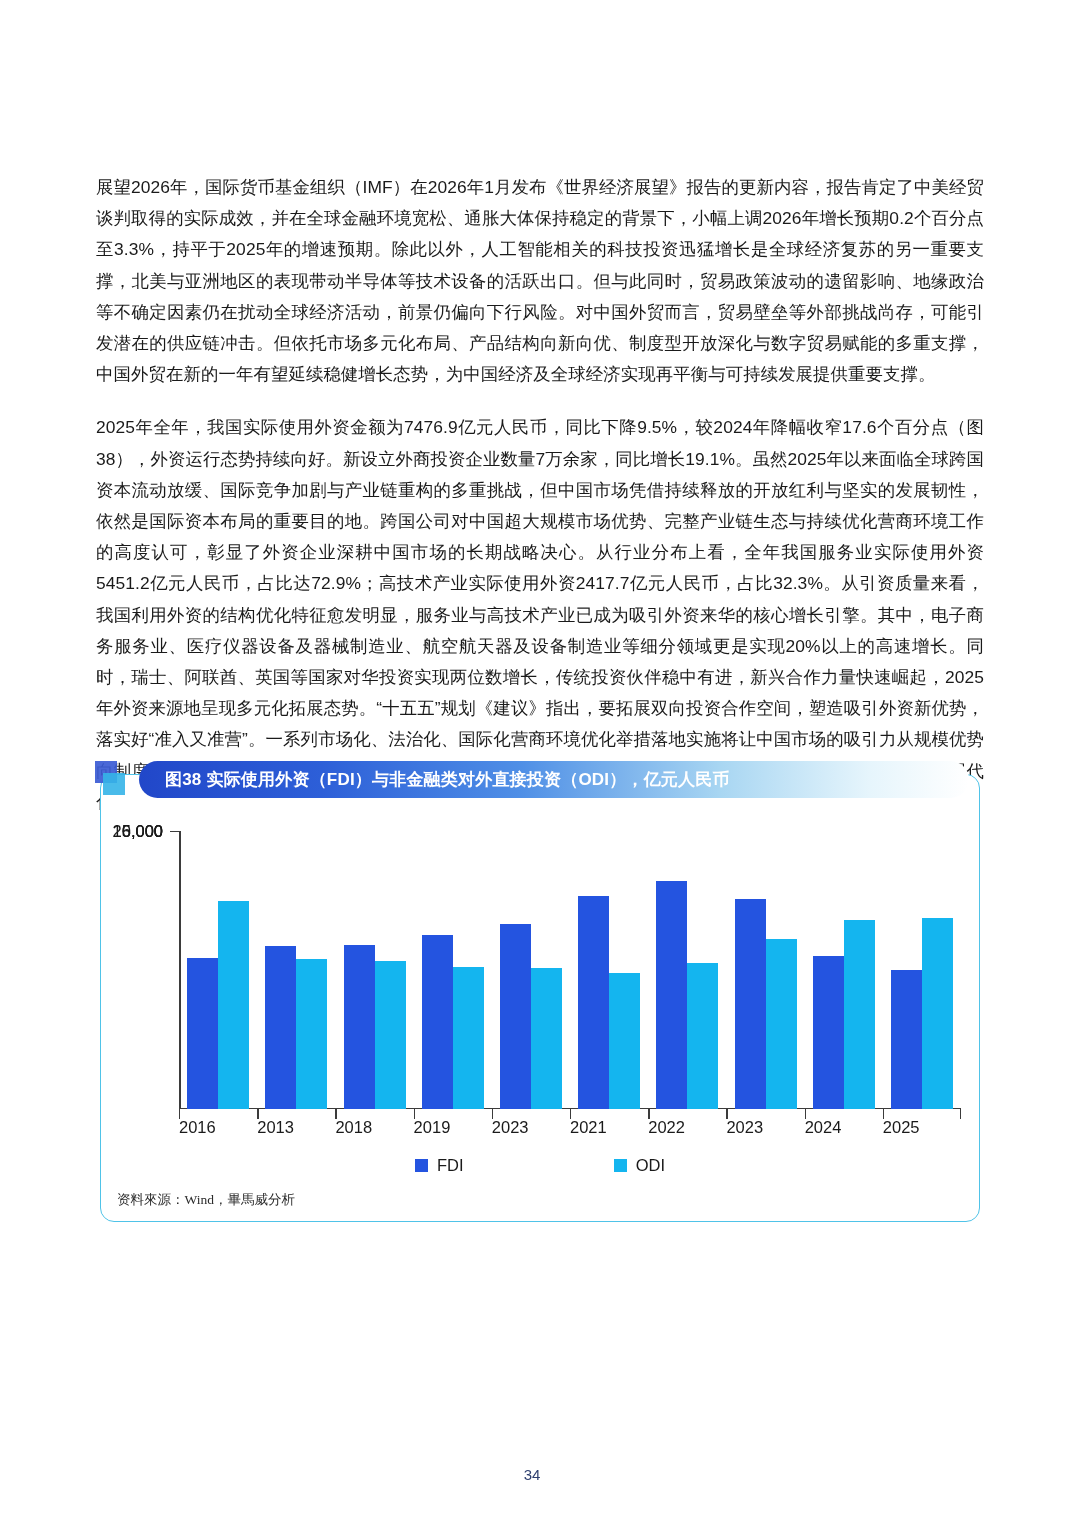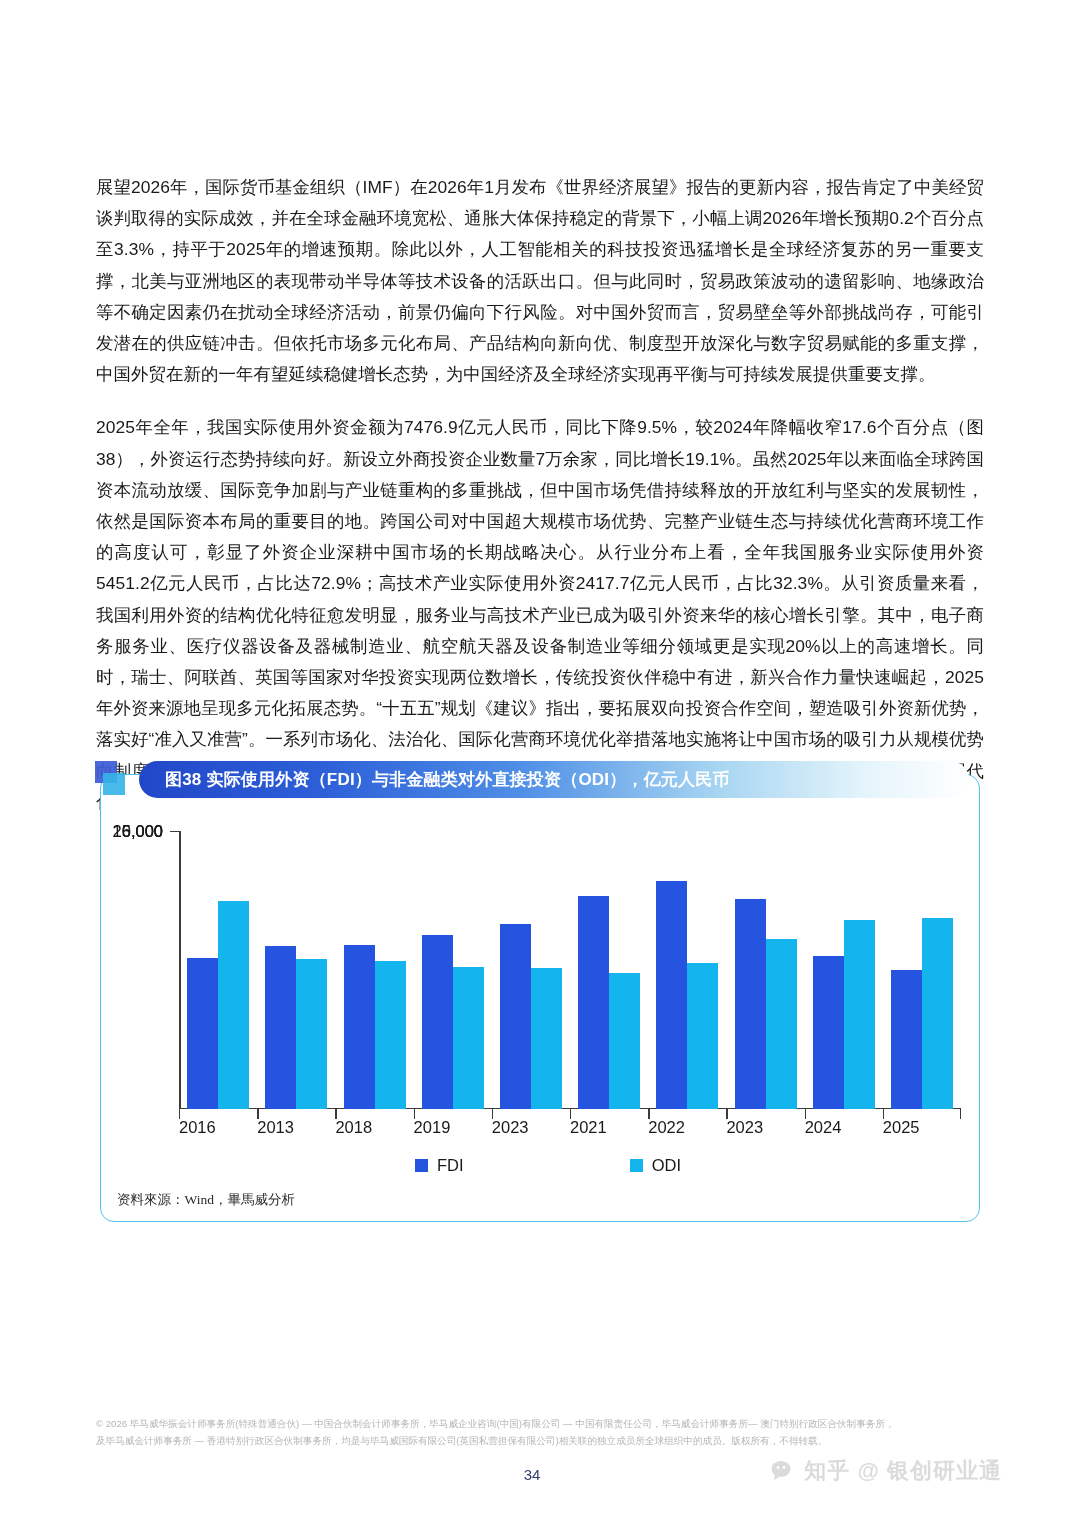--- a/index.html
+++ b/index.html
@@ -182,21 +182,21 @@
   }
   .legend {
     position: absolute;
     left: 0; right: 0;
     bottom: 2px;
     display: flex;
     justify-content: center;
     gap: 150px;
     align-items: center;
   }
-  .legend-item { display: flex; align-items: center; gap: 9px; margin-left: 16px; }
+  .legend-item { display: flex; align-items: center; gap: 9px; }
   .legend-swatch { width: 13px; height: 13px; display: block; }
   .legend-label { font-size: 16.5px; color: #1a1a1a; }
 
   .source {
     position: absolute;
     left: 16px;
     bottom: 12px;
     font-size: 13.5px;
     color: #2b2b2b;
     font-family: Liberation Serif, serif;
@@ -355,30 +355,15 @@
           <div class="legend-item">
             <span class="legend-swatch" style="background: rgb(20, 181, 239);"></span>
             <span class="legend-label">ODI</span>
           </div>
         </div>
     </div>
 
     <div class="source">资料來源：Wind，畢馬威分析</div>
   </div>
 
-  <div class="footer">
-    <div class="footer-line">© 2026 毕马威华振会计师事务所(特殊普通合伙) — 中国合伙制会计师事务所，毕马威企业咨询(中国)有限公司 — 中国有限责任公司，毕马威会计师事务所— 澳门特别行政区合伙制事务所，</div>
-    <div class="footer-line">及毕马威会计师事务所 — 香港特别行政区合伙制事务所，均是与毕马威国际有限公司(英国私营担保有限公司)相关联的独立成员所全球组织中的成员。版权所有，不得转载。</div>
-  </div>
   <div class="page-number">34</div>
-  <div class="watermark">
-    <span class="wm-icon">
-      <svg viewBox="0 0 26 22" width="26" height="22" aria-hidden="true">
-        <ellipse cx="10" cy="9" rx="9.5" ry="8" fill="#8a8a8a"></ellipse>
-        <polygon points="4,15 3,20 8,17" fill="#8a8a8a"></polygon>
-        <circle cx="7" cy="7.5" r="1.4" fill="#ffffff"></circle>
-        <circle cx="13" cy="7.5" r="1.4" fill="#ffffff"></circle>
-      </svg>
-    </span>
-    <span class="wm-text">知乎 @ 银创研业通</span>
-  </div>
 
 </div>
 
 </body></html>

